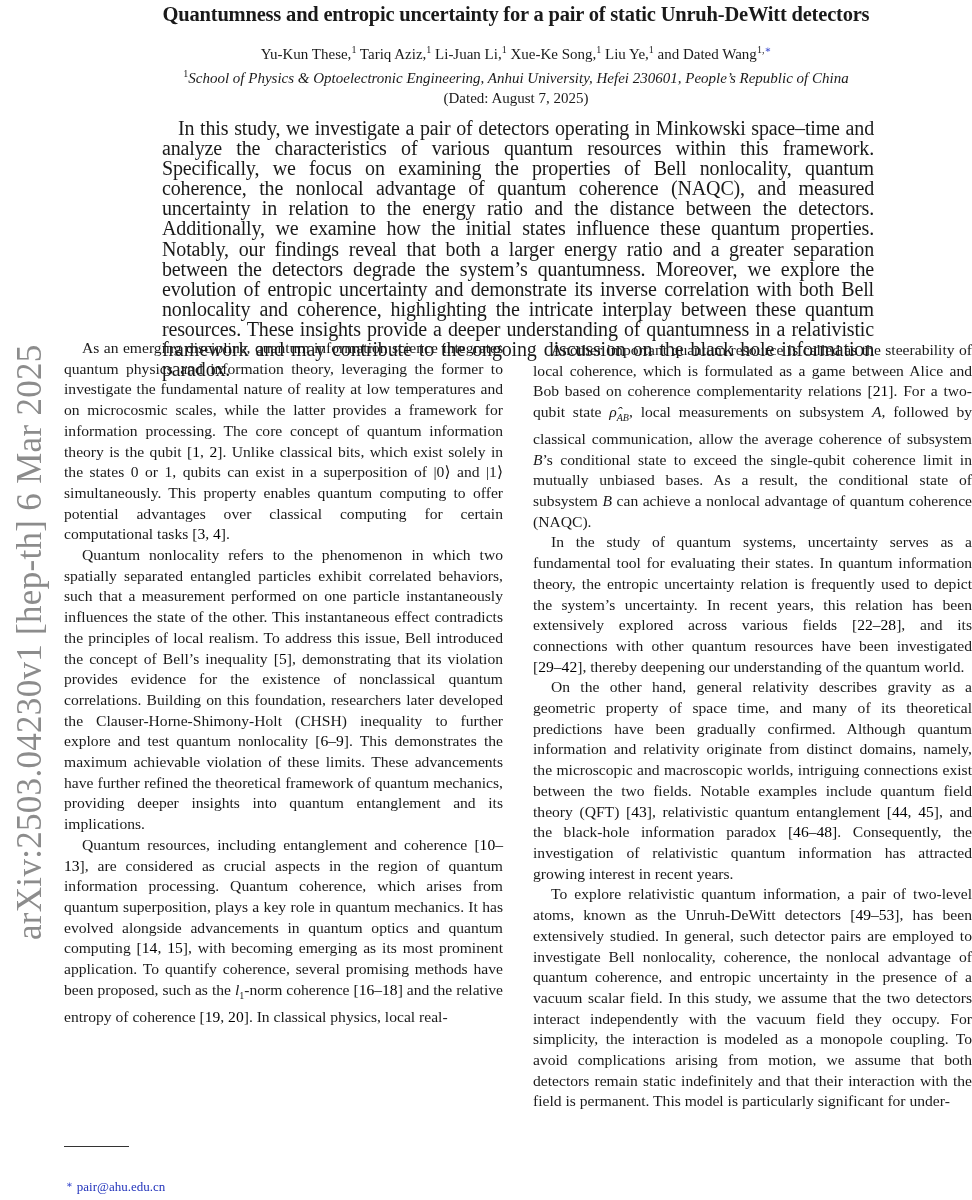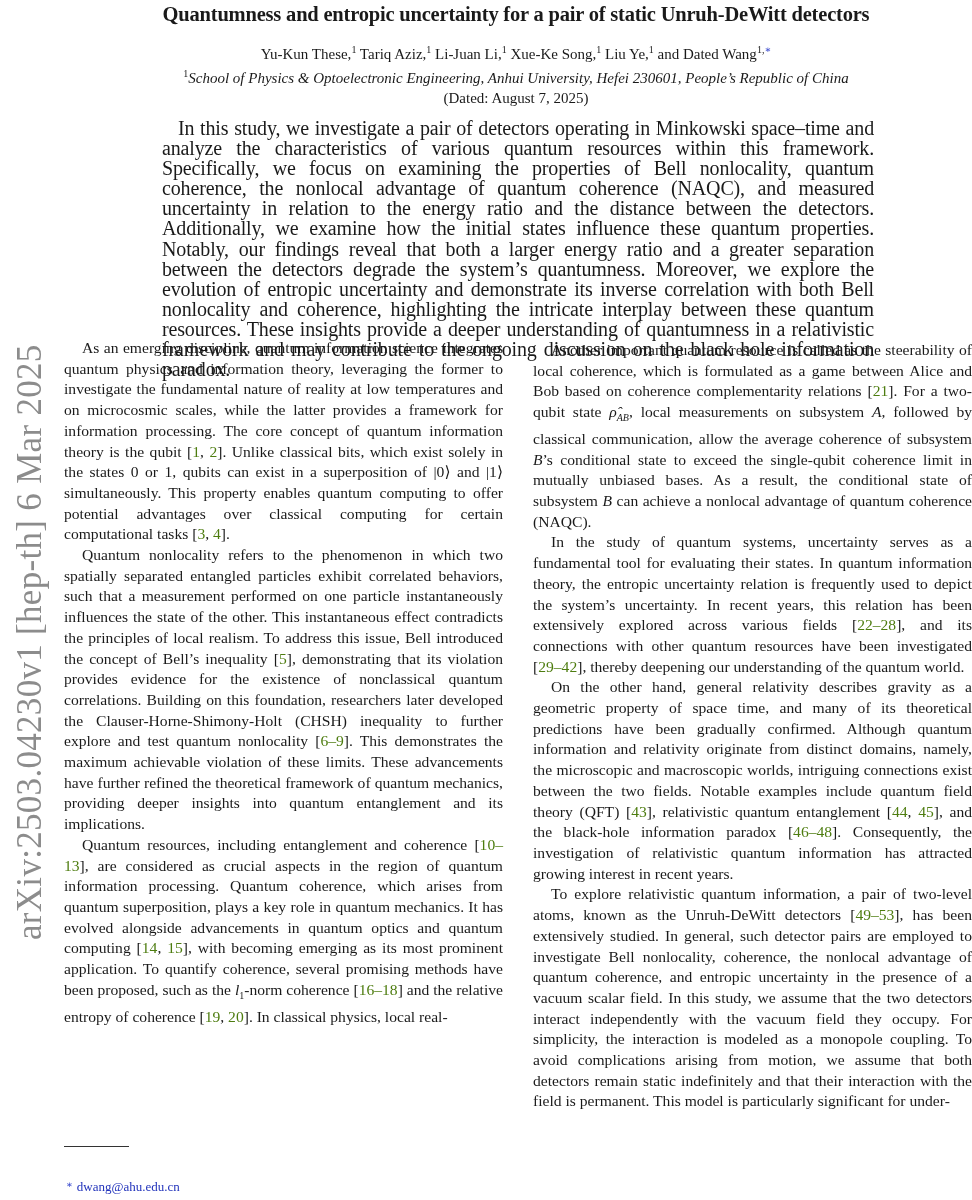--- a/index.html
+++ b/index.html
@@ -56,21 +56,21 @@
     }
     .col.left { left: 64px; width: 439px; }
     .col.right { left: 533px; width: 439px; top: 340px; }
     .section-heading {
       text-align: center; font-weight: bold; font-size: 14.6px;
       margin: 0 0 22px 0; line-height: 22px; letter-spacing: 0.2px;
     }
     .section-heading .num { margin-right: 12px; }
     .col p { margin: 0; text-indent: 18px; }
     .col p.noindent { text-indent: 0; }
-    .cite { color: #4d7c0f; }
+    .cite { color: #000000; }
     .math { font-style: italic; }
     .footnote-rule {
       position: absolute; left: 64px; top: 1146px; width: 65px;
       border-top: 1px solid #333; height: 0;
     }
     .footnote {
       position: absolute; left: 66px; top: 1177px;
       font-size: 13px; line-height: 16px;
     }
     .footnote .mark { color: #3344cc; font-size: 10px; vertical-align: 3px; margin-right: 4px; }
@@ -115,14 +115,14 @@
 
   <p><span>In the study of quantum systems, uncertainty serves as a fundamental tool for evaluating their states. In quantum information theory, the entropic uncertainty relation is frequently used to depict the system’s uncertainty. In recent years, this relation has been extensively explored across various fields [</span><a class="cite">22–28</a><span>], and its connections with other quantum resources have been investigated [</span><a class="cite">29–42</a><span>], thereby deepening our understanding of the quantum world.</span></p>
 
   <p><span>On the other hand, general relativity describes gravity as a geometric property of space time, and many of its theoretical predictions have been gradually confirmed. Although quantum information and relativity originate from distinct domains, namely, the microscopic and macroscopic worlds, intriguing connections exist between the two fields. Notable examples include quantum field theory (QFT) [</span><a class="cite">43</a><span>], relativistic quantum entanglement [</span><a class="cite">44</a><span>, </span><a class="cite">45</a><span>], and the black-hole information paradox [</span><a class="cite">46–48</a><span>]. Consequently, the investigation of relativistic quantum information has attracted growing interest in recent years.</span></p>
 
   <p><span>To explore relativistic quantum information, a pair of two-level atoms, known as the Unruh-DeWitt detectors [</span><a class="cite">49–53</a><span>], has been extensively studied. In general, such detector pairs are employed to investigate Bell nonlocality, coherence, the nonlocal advantage of quantum coherence, and entropic uncertainty in the presence of a vacuum scalar field. In this study, we assume that the two detectors interact independently with the vacuum field they occupy. For simplicity, the interaction is modeled as a monopole coupling. To avoid complications arising from motion, we assume that both detectors remain static indefinitely and that their interaction with the field is permanent. This model is particularly significant for under-</span></p>
 </div>
 
 <div class="footnote-rule"></div>
 <div class="footnote">
-  <span class="mark">∗</span><a>dwang@ahu.edu.cn</a>
+  <span class="mark">∗</span><a>pair@ahu.edu.cn</a>
 </div>
 
 </body></html>

